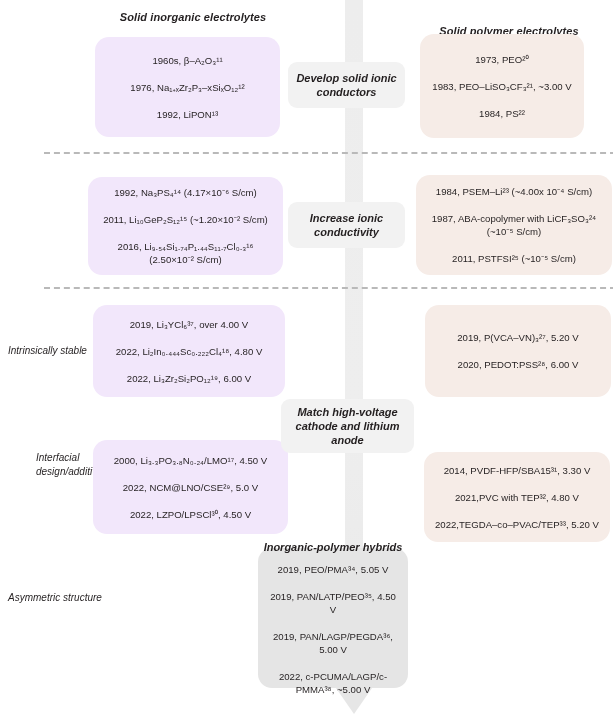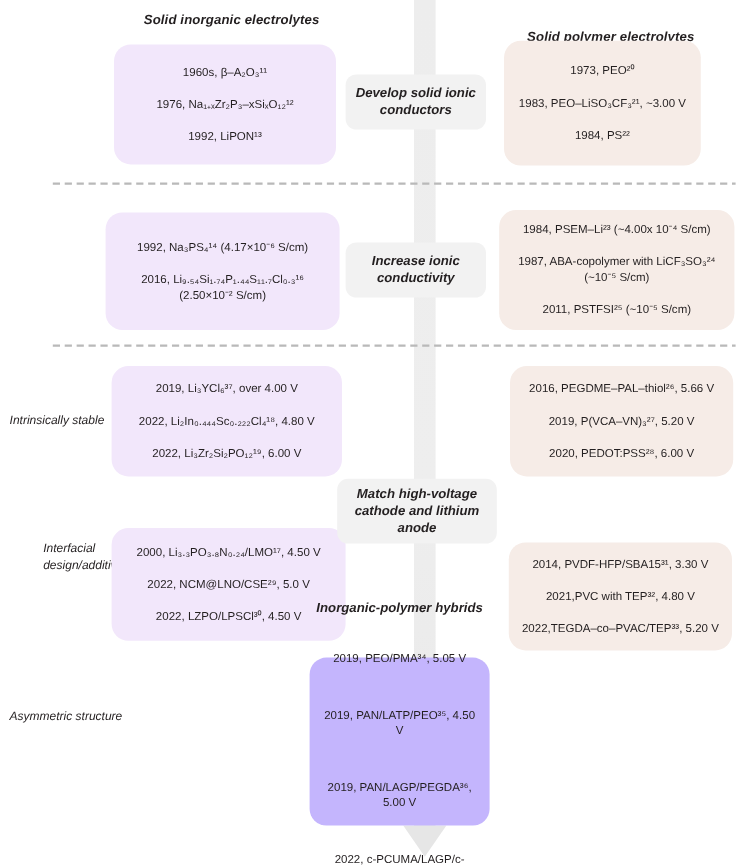--- a/index.html
+++ b/index.html
@@ -91,21 +91,21 @@
     display: flex;
     flex-direction: column;
     justify-content: center;
   }
   .card .entry {
     display: block;
     padding: 0 8px;
   }
   .card.purple { background: #f2e7fb; }
   .card.beige  { background: #f6ece7; }
-  .card.green  { background: #c4b5fd; gap: 20px; }
+  .card.green  { background: #e5e5e5; }
 
   .card .entry + .entry { margin-top: 14px; }
 
   .card-title {
     font-size: 11px;
     font-weight: bold;
     font-style: italic;
     margin-bottom: 9px;
   }
 
@@ -166,37 +166,37 @@
   </div>
 
   <div class="card beige" id="card-poly-1">
     <span class="entry">1973, PEO²⁰</span>
     <span class="entry">1983, PEO–LiSO₃CF₃²¹, ~3.00 V</span>
     <span class="entry">1984, PS²²</span>
   </div>
 
   <div class="card purple" id="card-inorg-2">
     <span class="entry">1992, Na₃PS₄¹⁴  (4.17×10⁻⁶ S/cm)</span>
+    <span class="entry">2011, Li₁₀GeP₂S₁₂¹⁵  (~1.20×10⁻² S/cm)</span>
     <span class="entry">2016, Li₉.₅₄Si₁.₇₄P₁.₄₄S₁₁.₇Cl₀.₃¹⁶ (2.50×10⁻² S/cm)</span>
   </div>
 
   <div class="card beige" id="card-poly-2">
     <span class="entry">1984, PSEM–Li²³  (~4.00x 10⁻⁴ S/cm)</span>
     <span class="entry">1987, ABA-copolymer with LiCF₃SO₃²⁴ (~10⁻⁵ S/cm)</span>
     <span class="entry">2011, PSTFSI²⁵  (~10⁻⁵ S/cm)</span>
   </div>
 
   <div class="card purple" id="card-inorg-3">
     <span class="entry">2019, Li₃YCl₆³⁷, over 4.00 V</span>
     <span class="entry">2022, Li₂In₀.₄₄₄Sc₀.₂₂₂Cl₄¹⁸, 4.80 V</span>
     <span class="entry">2022, Li₃Zr₂Si₂PO₁₂¹⁹, 6.00 V</span>
   </div>
 
   <div class="card beige" id="card-poly-3">
-    <span class="entry">2016, PEGDME–PAL–thiol²⁶, 5.66 V</span>
     <span class="entry">2019, P(VCA–VN)₃²⁷, 5.20 V</span>
     <span class="entry">2020, PEDOT:PSS²⁸, 6.00 V</span>
   </div>
 
   <div class="card purple" id="card-inorg-4">
     <span class="entry">2000, Li₃.₃PO₃.₈N₀.₂₄/LMO¹⁷, 4.50 V</span>
     <span class="entry">2022, NCM@LNO/CSE²⁹, 5.0 V</span>
     <span class="entry">2022, LZPO/LPSCl³⁰, 4.50 V</span>
   </div>
 

